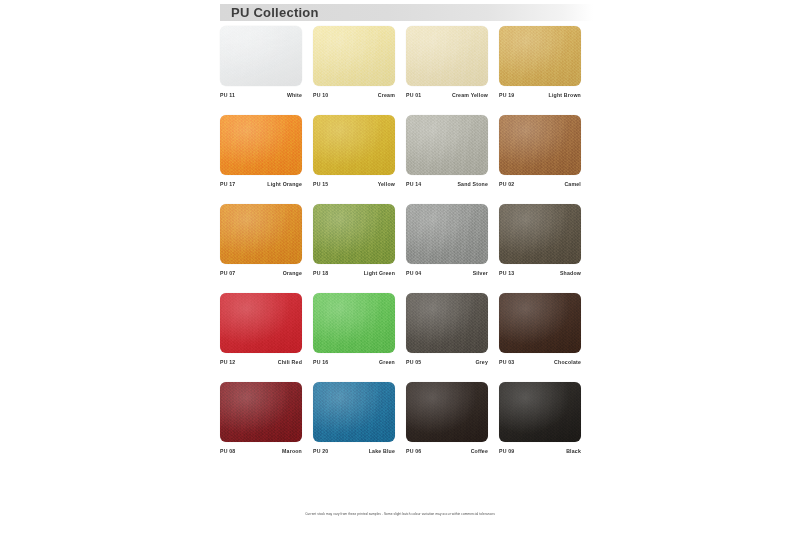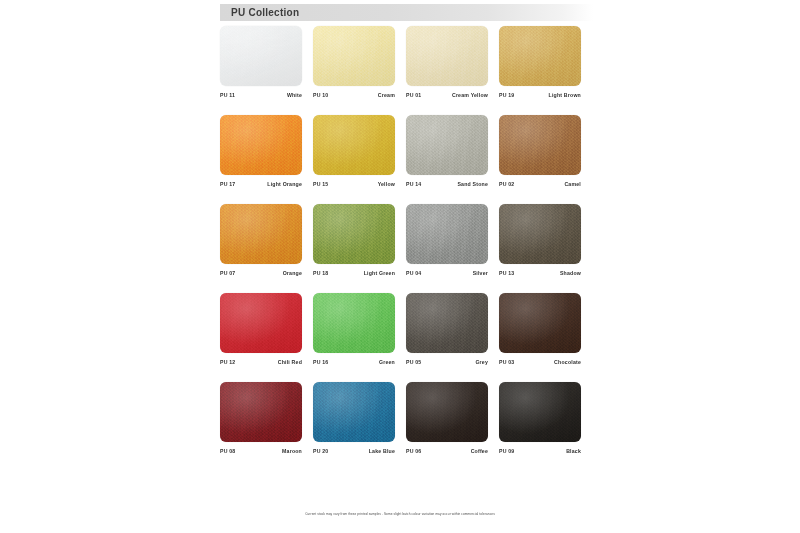--- a/index.html
+++ b/index.html
@@ -39,21 +39,21 @@
     left: 20px;
     top: 4px;
     width: 373px;
     height: 17px;
     background: linear-gradient(to right,
         #d8d8d8 0%, #dcdcdc 45%, #e4e4e4 72%, #f3f3f3 92%, #ffffff 100%);
     display: flex;
     align-items: center;
   }
   .collection-header .title {
-    font-size: 10px;
+    font-size: 13px;
     font-weight: bold;
     color: #3d3d3d;
     letter-spacing: 0.25px;
     padding-left: 11px;
   }
 
   
   .swatch-grid {
     position: absolute;
     left: 20px;

